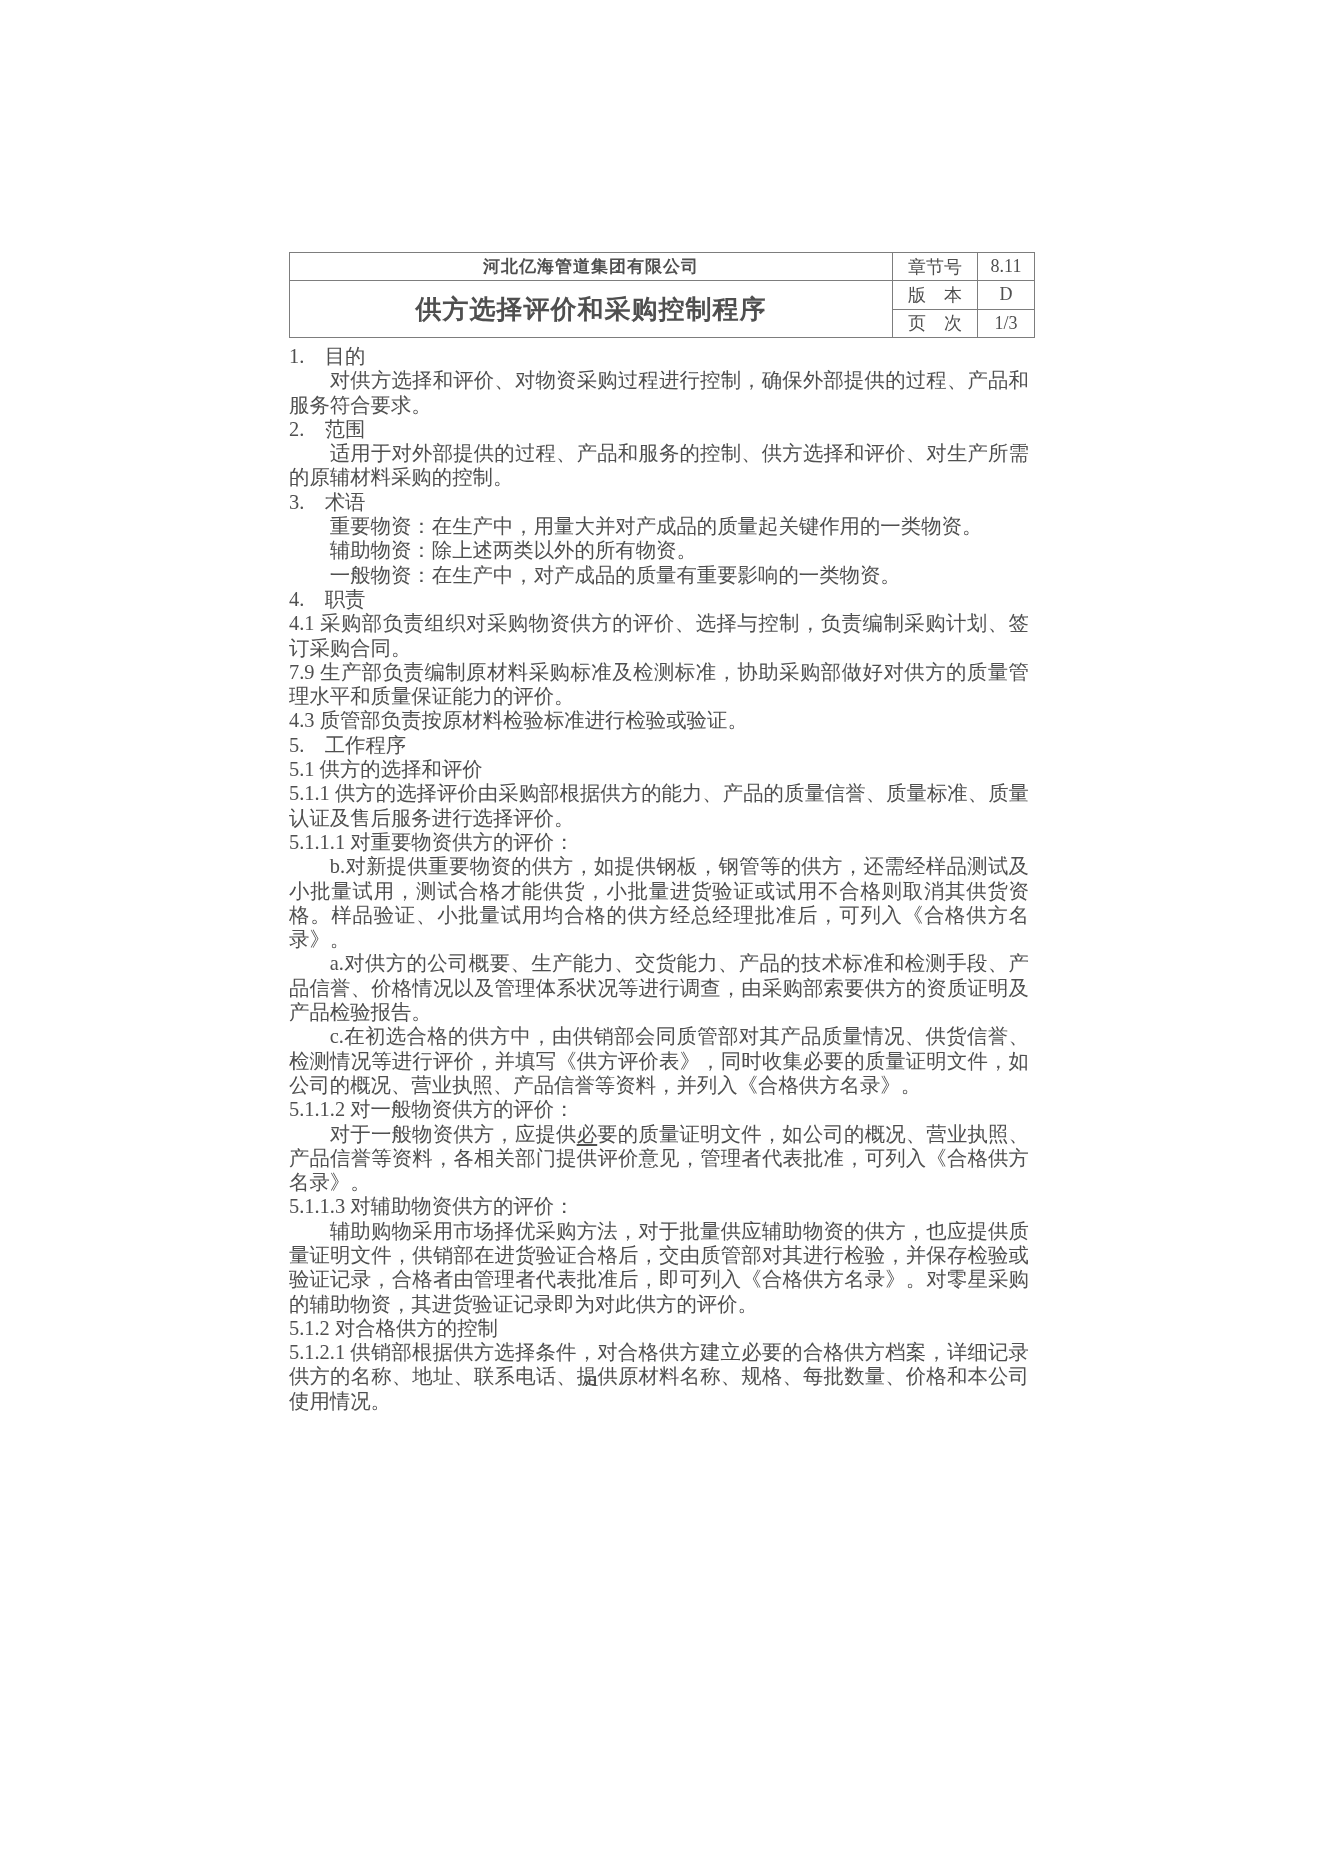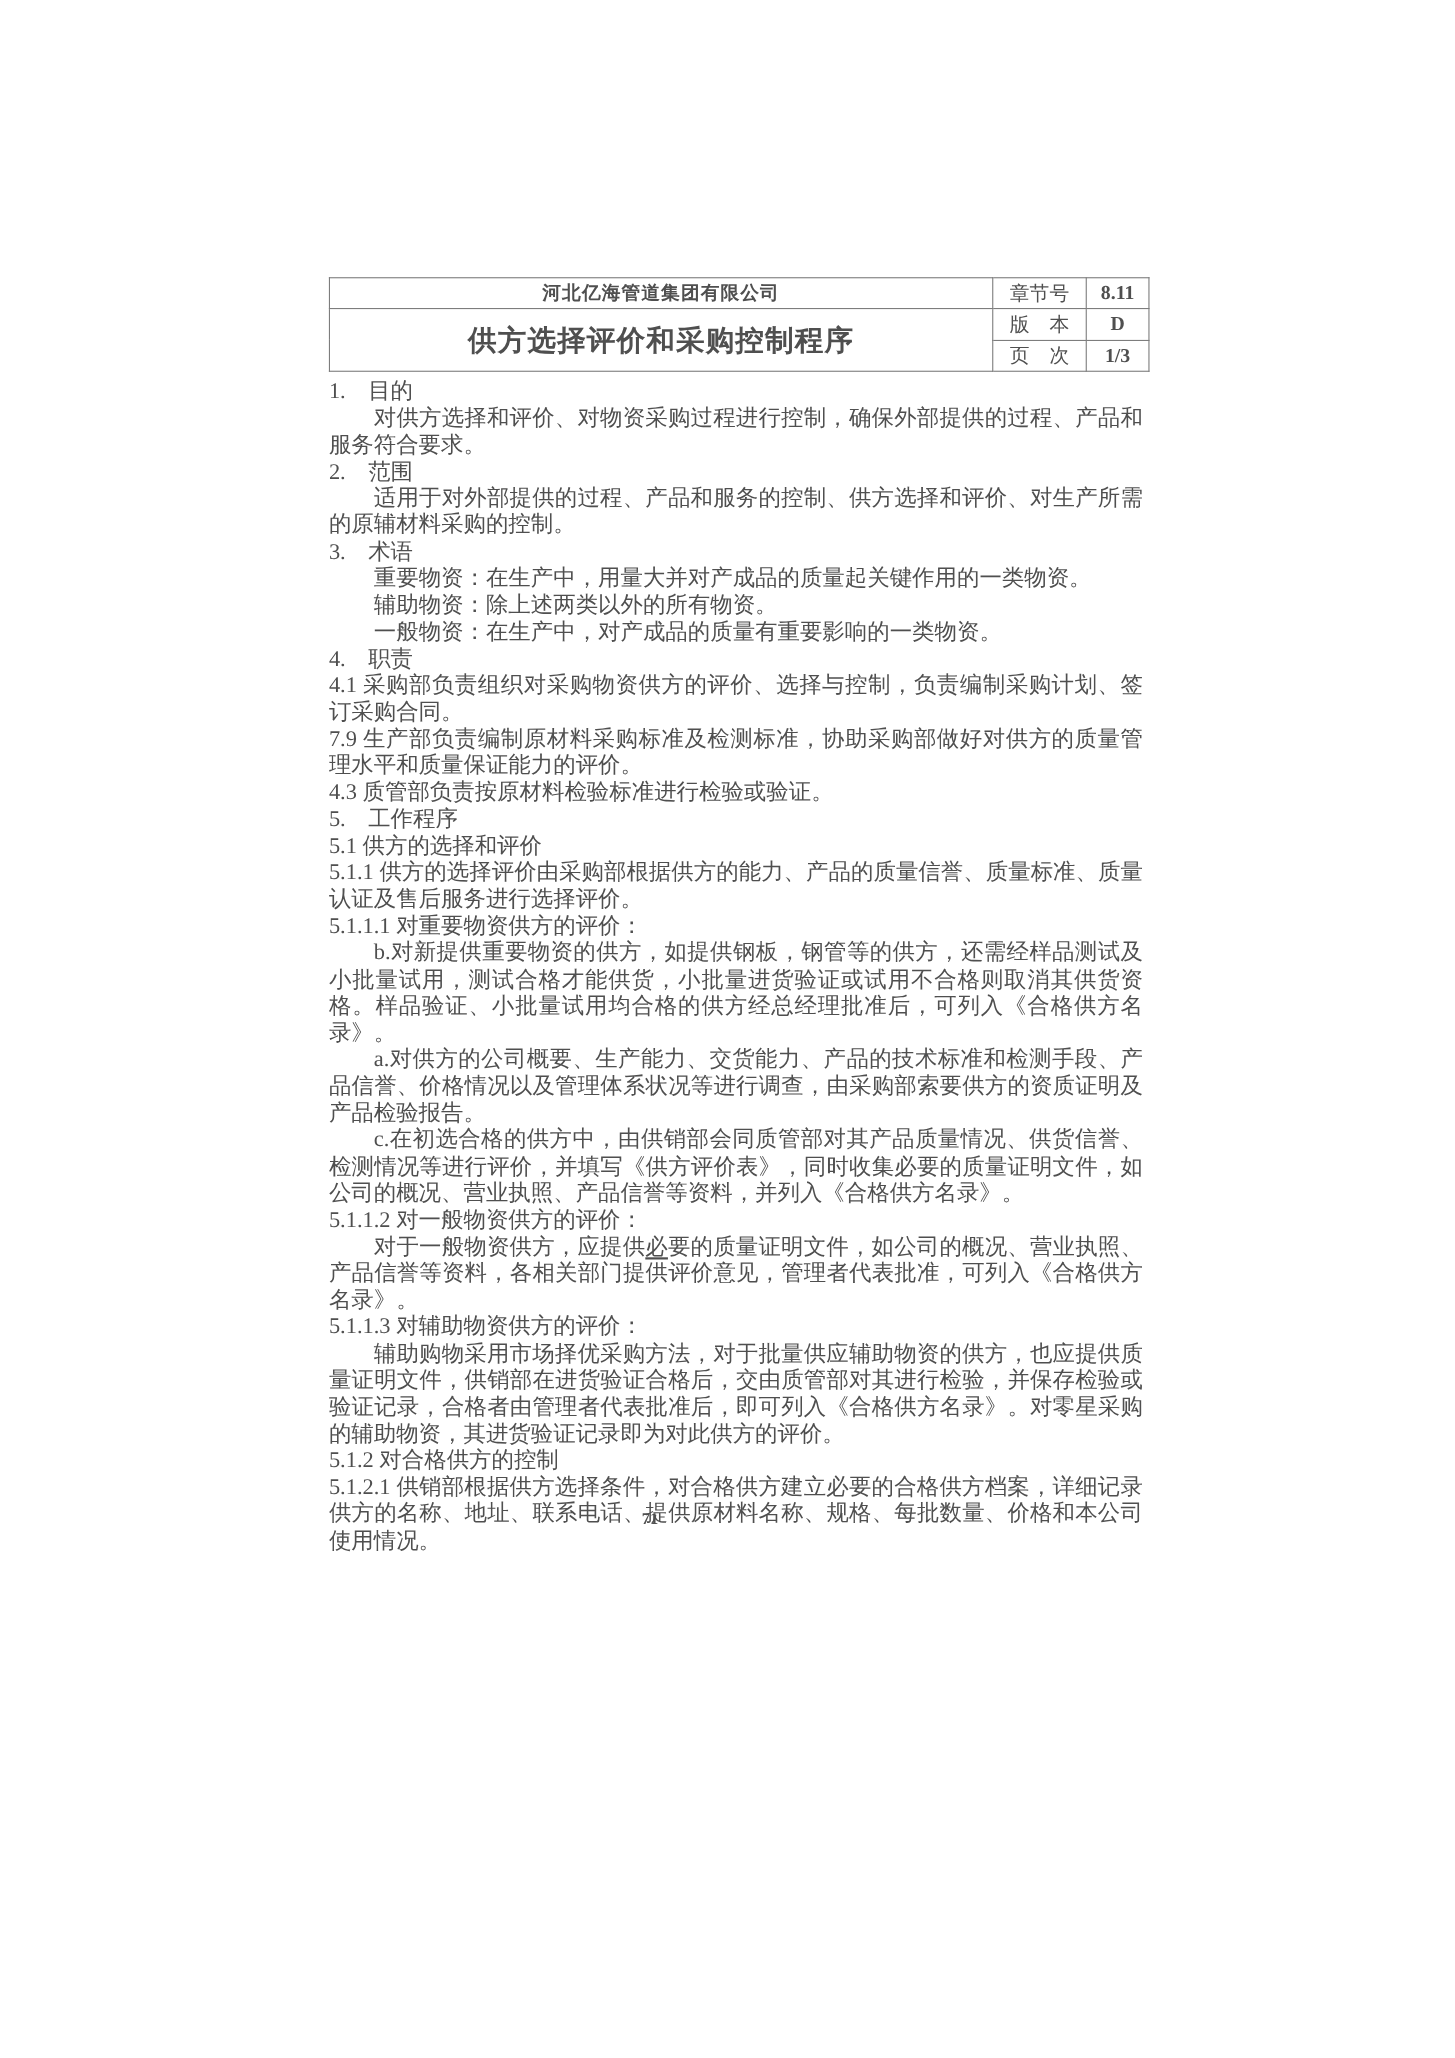--- a/index.html
+++ b/index.html
@@ -17,21 +17,21 @@
   }
   .page {
     position: absolute;
     left: 0; top: 0;
     width: 1323px;
     height: 1871px;
     background: #ffffff;
   }
   .content-wrap {
     position: absolute;
-    left: 299px;
+    left: 289px;
     top: 252px;
     width: 740px;
   }
   table.header-table {
     width: 740px;
     border-collapse: collapse;
     table-layout: fixed;
     color: var(--text, #4f4f4f);
   }
   table.header-table td {
@@ -57,21 +57,21 @@
   }
   td.meta-label {
     width: 80px;
     height: 27px;
     font-size: 18px;
   }
   td.meta-value {
     width: 52px;
     height: 27px;
     font-size: 18px;
-    font-weight: bold;
+    font-weight: normal;
   }
   .doc-body {
     margin-top: 6px;
     font-size: 20.4px;
     line-height: 24.3px;
     text-align: justify;
     text-justify: inter-ideograph;
     color: var(--text, #4f4f4f);
   }
   .doc-body p {

